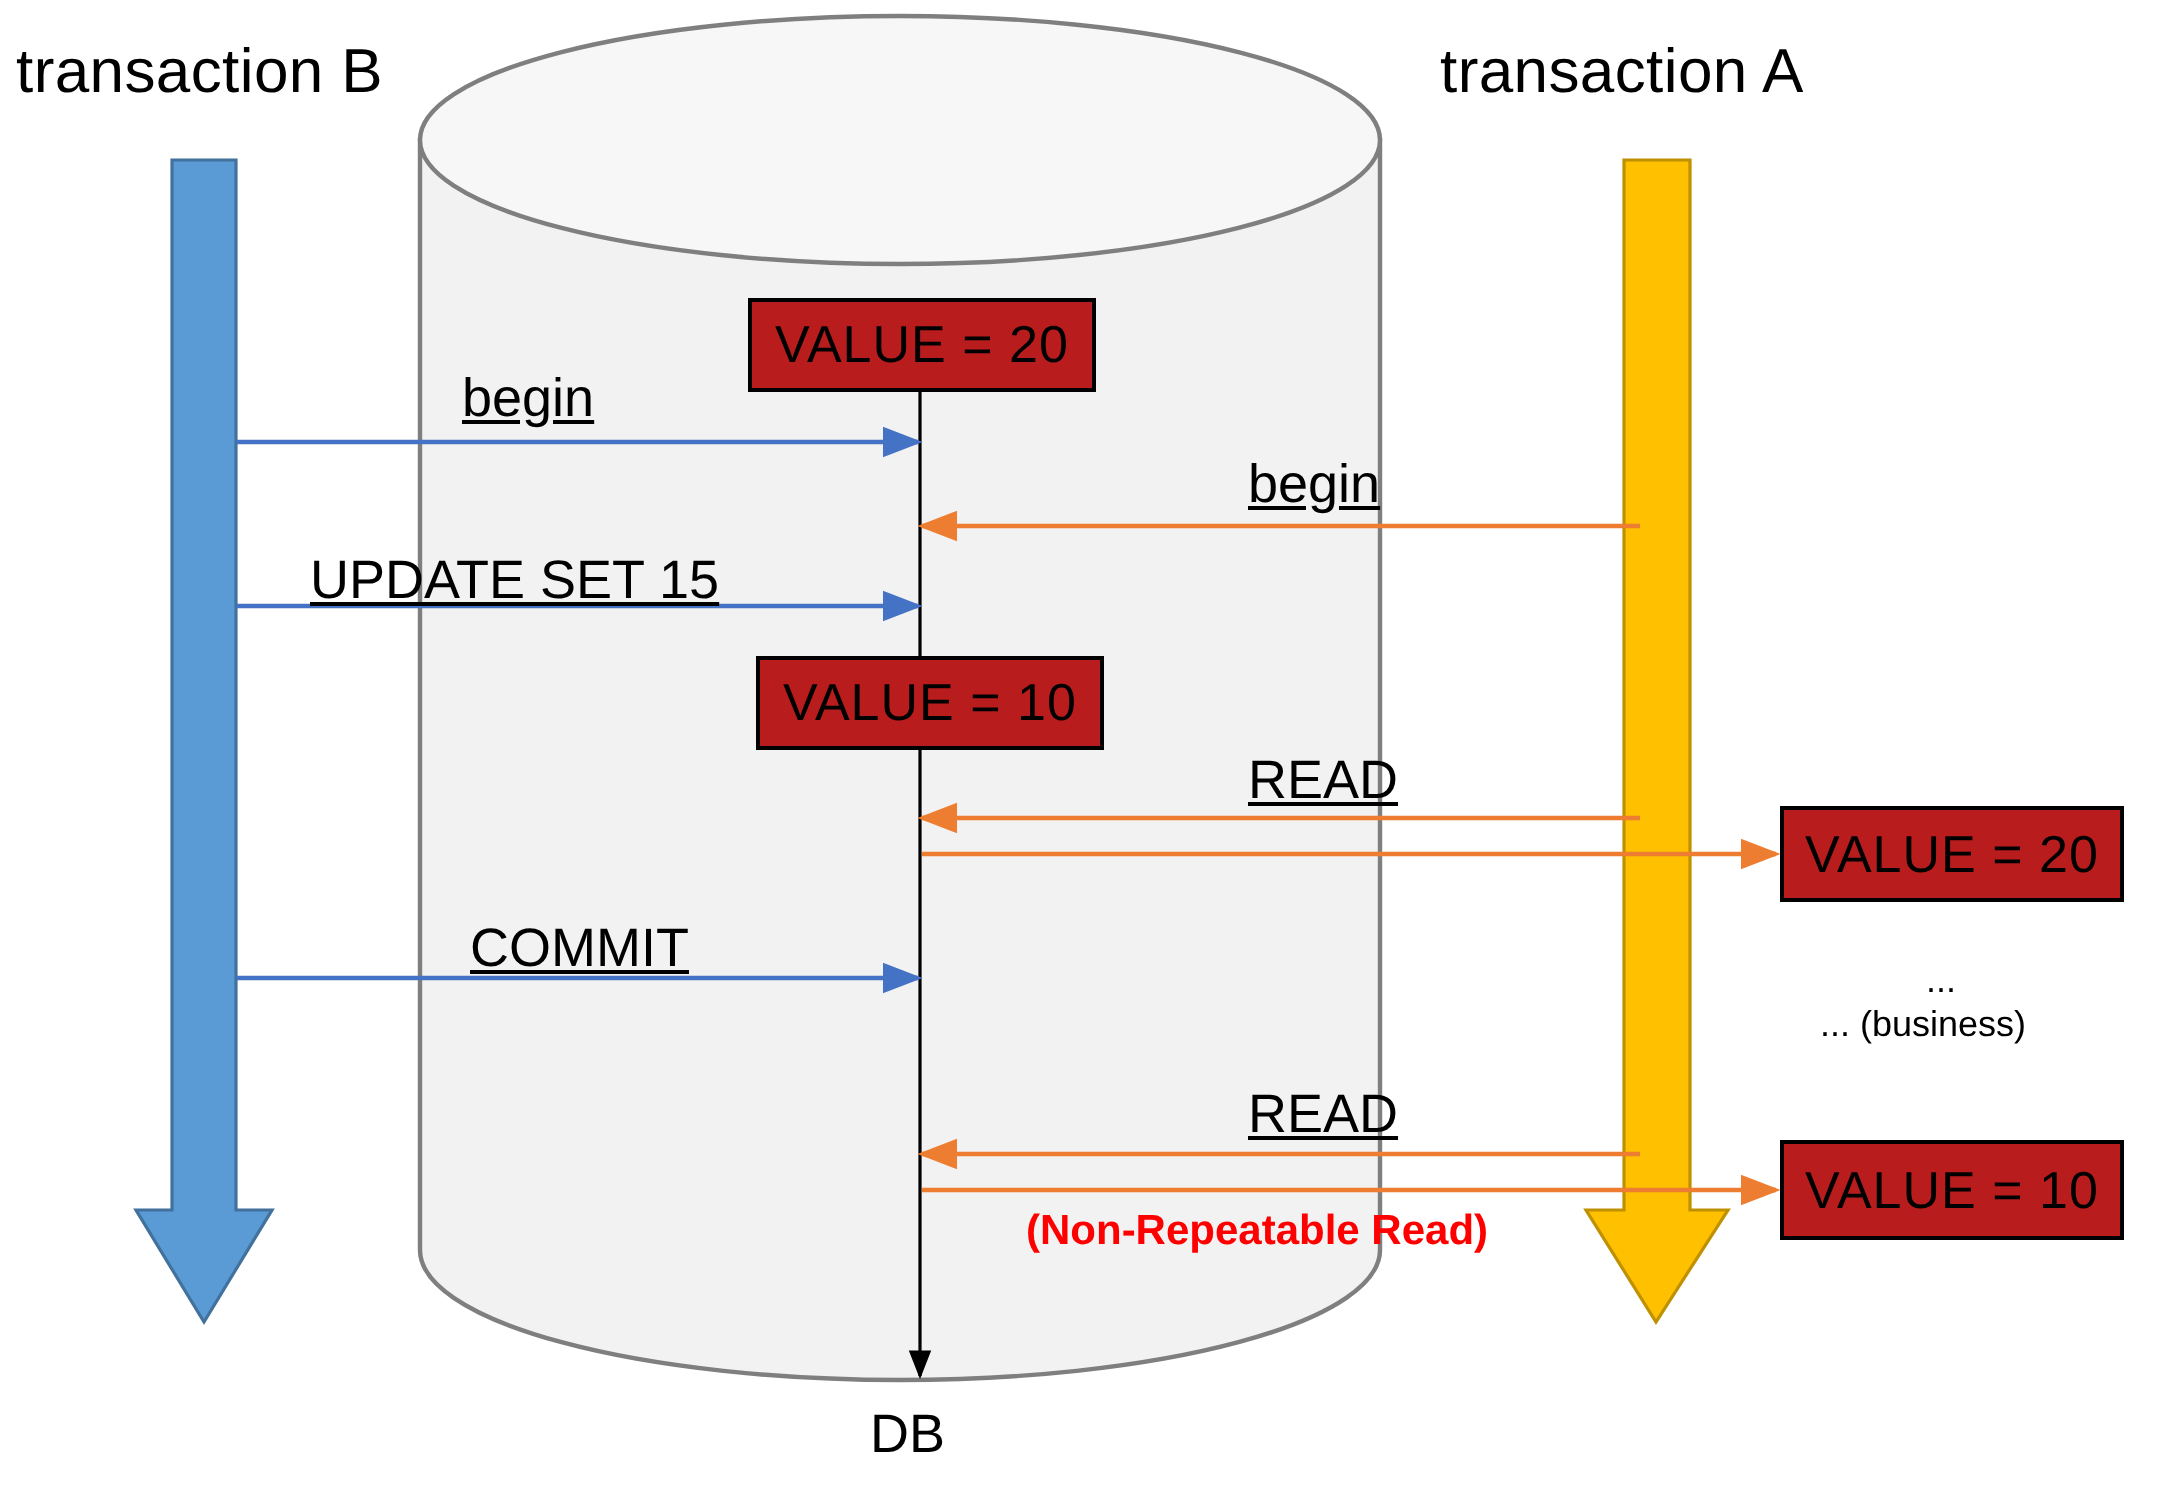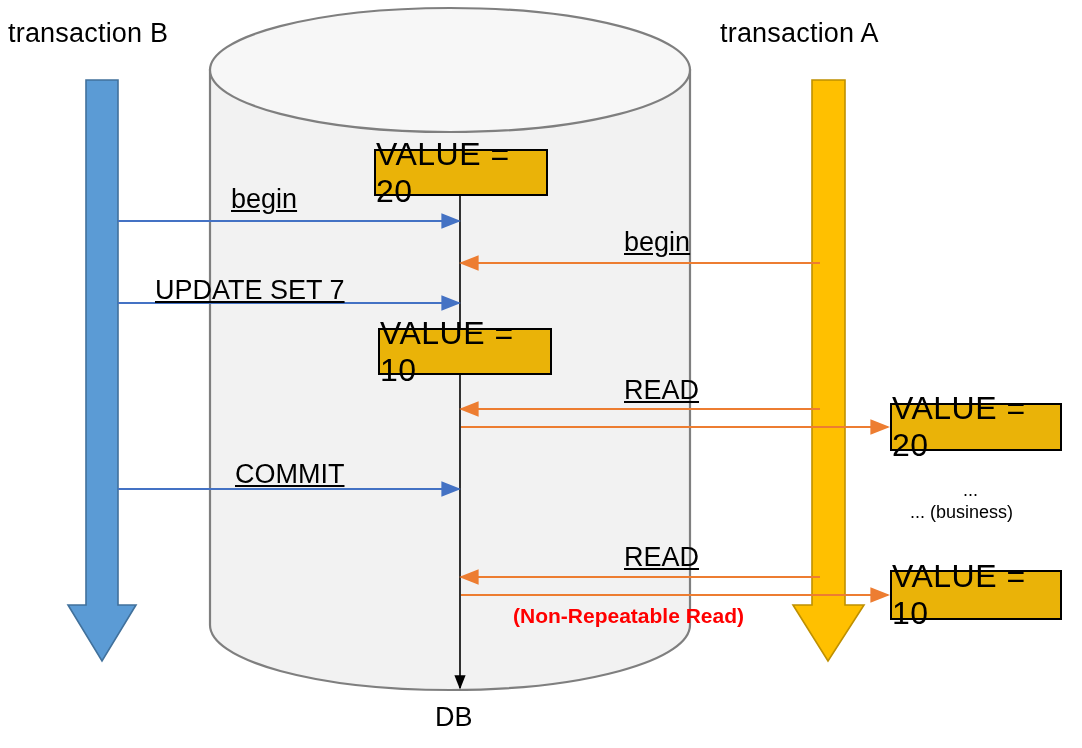--- a/index.html
+++ b/index.html
@@ -22,36 +22,36 @@
     width: 1082px;
     height: 748px;
   }
   .lbl {
     position: absolute;
     white-space: nowrap;
     color: #000000;
     line-height: 1;
   }
   .title-lbl {
-    font-size: 27px;
+    font-size: 31px;
     letter-spacing: 0.2px;
   }
   .msg-lbl {
     font-size: 27px;
     text-decoration: underline;
   }
   .box {
     position: absolute;
     border: 2.5px solid #000000;
-    background: #eab308;
+    background: #b91c1c;
     box-sizing: border-box;
     display: flex;
     align-items: center;
     justify-content: center;
-    font-size: 32px;
+    font-size: 26px;
     color: #000000;
     letter-spacing: 0.5px;
   }
   .db-lbl {
     font-size: 27px;
     text-align: center;
   }
   .warn-lbl {
     font-size: 21px;
     font-weight: bold;
@@ -115,21 +115,21 @@
   <div class="lbl title-lbl" style="left:720px; top:20px;">transaction A</div>
 
   <div class="box" style="left:374px; top:149px; width:174px; height:47px;">VALUE = 20</div>
   <div class="box" style="left:378px; top:328px; width:174px; height:47px;">VALUE = 10</div>
 
   <div class="box" style="left:890px; top:403px; width:172px; height:48px;">VALUE = 20</div>
   <div class="box" style="left:890px; top:570px; width:172px; height:50px;">VALUE = 10</div>
 
   <div class="lbl msg-lbl" style="left:231px; top:186px;">begin</div>
   <div class="lbl msg-lbl" style="left:624px; top:229px;">begin</div>
-  <div class="lbl msg-lbl" style="left:155px; top:277px;">UPDATE SET 7</div>
+  <div class="lbl msg-lbl" style="left:155px; top:277px;">UPDATE SET 15</div>
   <div class="lbl msg-lbl" style="left:624px; top:377px;">READ</div>
   <div class="lbl msg-lbl" style="left:198px; top:461px;margin-left:37px;">COMMIT</div>
   <div class="lbl msg-lbl" style="left:624px; top:544px;">READ</div>
 
   <div class="lbl biz-lbl" style="left:963px; top:481px;">...</div>
   <div class="lbl biz-lbl" style="left:910px; top:503px;">... (business)</div>
 
   <div class="lbl warn-lbl" style="left:513px; top:605px;">(Non-Repeatable Read)</div>
 
   <div class="lbl db-lbl" style="left:435px; top:704px;">DB</div>

